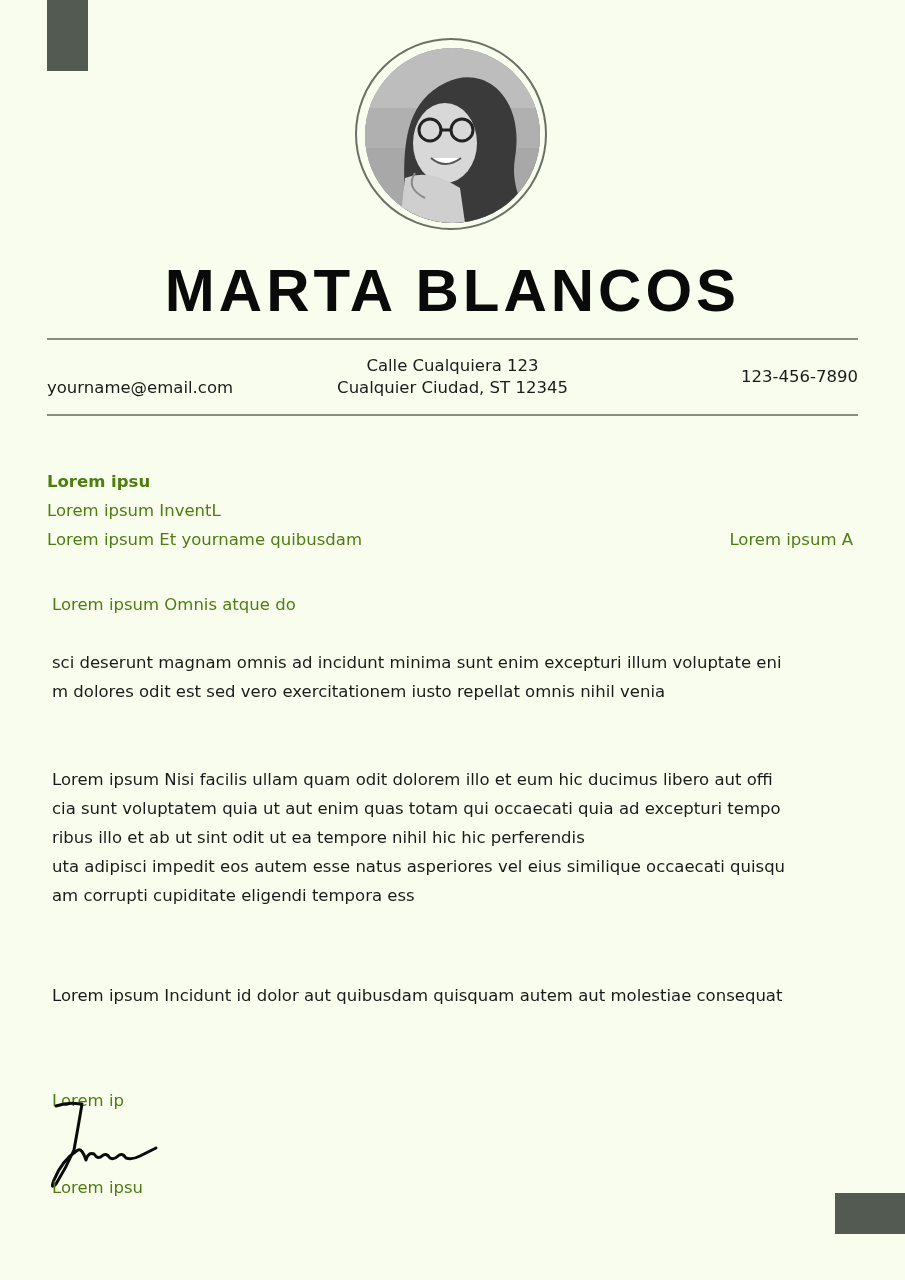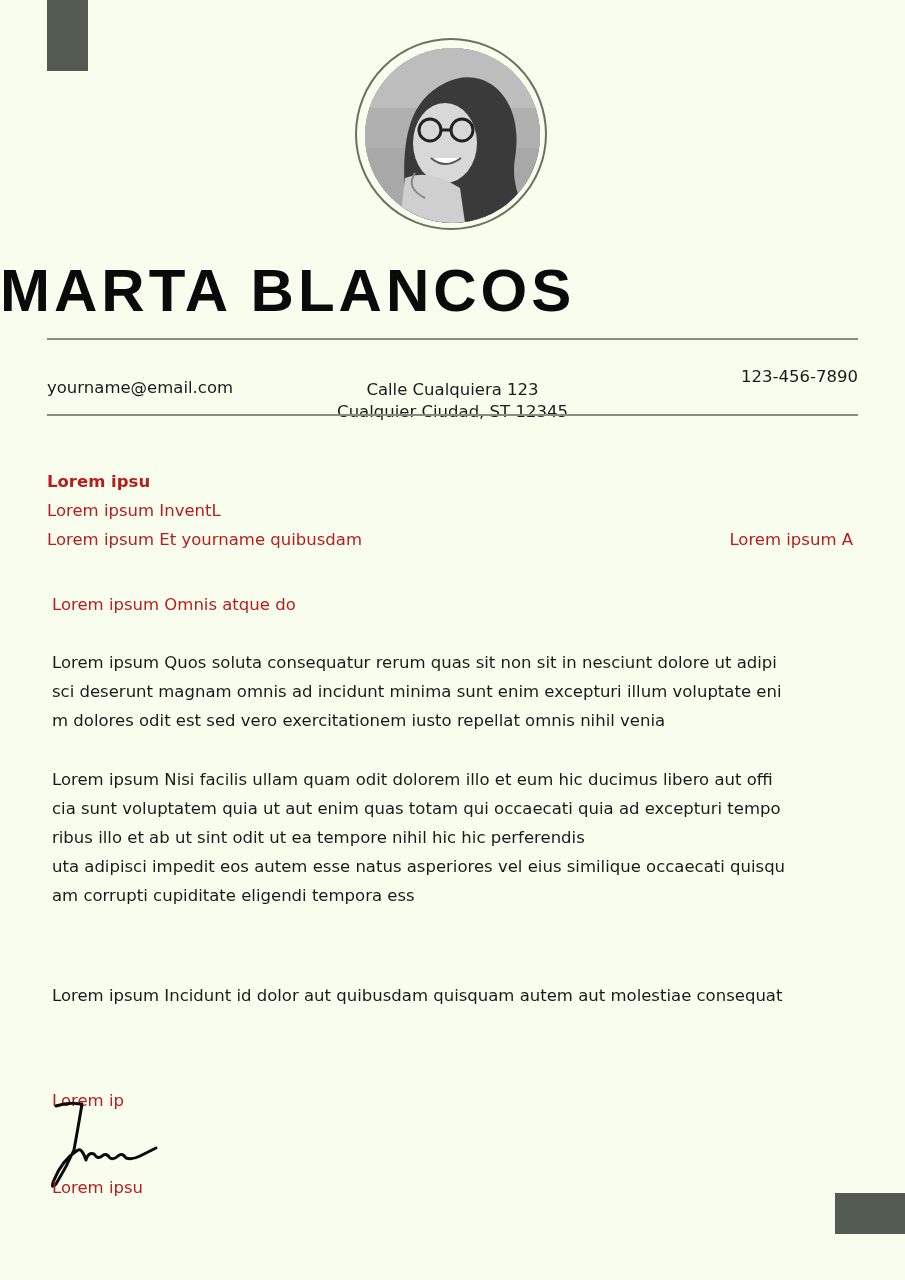--- a/index.html
+++ b/index.html
@@ -50,20 +50,21 @@
       border-radius: 50%;
       overflow: hidden;
       background: radial-gradient(circle at 35% 40%, #c9c9c9 0%, #9a9a9a 45%, #5a5a5a 75%, #3a3a3a 100%);
     }
     .photo svg { display: block; }
     .name {
       position: absolute;
       left: 0;
       width: 905px;
       top: 256px;
+      text-align: center;
       font-family: "Liberation Sans", sans-serif;
       font-weight: bold;
       font-size: 60px;
       letter-spacing: 4px;
       color: #0a0a0a;
       line-height: 70px;
     }
     .rule {
       position: absolute;
       left: 47px;
@@ -74,27 +75,27 @@
     .rule.top { top: 338px; }
     .rule.bottom { top: 414px; }
     .contact {
       position: absolute;
       top: 355px;
       font-size: 16.5px;
       line-height: 22px;
       color: #1a1a1a;
     }
     .contact.email { left: 47px; top: 377px; }
-    .contact.address { left: 0; width: 905px; text-align: center; margin-top: 24px; }
+    .contact.address { left: 0; width: 905px; text-align: center; }
     .contact.phone { right: 47px; top: 366px; text-align: right; }
     .contact .line { display: block; }
     .body-text {
       position: absolute;
       font-size: 16.5px;
-      color: #b91c1c;
+      color: #4d7c0f;
       line-height: 29px;
       white-space: nowrap;
     }
     .recipient-name { left: 47px; top: 467px; font-weight: bold; }
     .recipient-company { left: 47px; top: 496px; }
     .recipient-address { left: 47px; top: 525px; }
     .date { right: 52px; top: 525px; text-align: right; margin-left: 44px; }
     .greeting { left: 52px; top: 590px; }
     .para {
       position: absolute;
@@ -155,21 +156,20 @@
 <div class="rule bottom"></div>
 
 <div class="body-text recipient-name">Lorem ipsu</div>
 <div class="body-text recipient-company">Lorem ipsum InventL</div>
 <div class="body-text recipient-address">Lorem ipsum Et yourname quibusdam</div>
 <div class="body-text date">Lorem ipsum A</div>
 
 <div class="body-text greeting">Lorem ipsum Omnis atque do</div>
 
 <div class="para p1">
-  <span class="ln">Lorem ipsum Quos soluta consequatur rerum quas sit non sit in nesciunt dolore ut adipi</span>
   <span class="ln">sci deserunt magnam omnis ad incidunt minima sunt enim excepturi illum voluptate eni</span>
   <span class="ln">m dolores odit est sed vero exercitationem iusto repellat omnis nihil venia</span>
 </div>
 
 <div class="para p2">
   <span class="ln">Lorem ipsum Nisi facilis ullam quam odit dolorem illo et eum hic ducimus libero aut offi</span>
   <span class="ln">cia sunt voluptatem quia ut aut enim quas totam qui occaecati quia ad excepturi tempo</span>
   <span class="ln">ribus illo et ab ut sint odit ut ea tempore nihil hic hic perferendis</span>
 </div>
 

